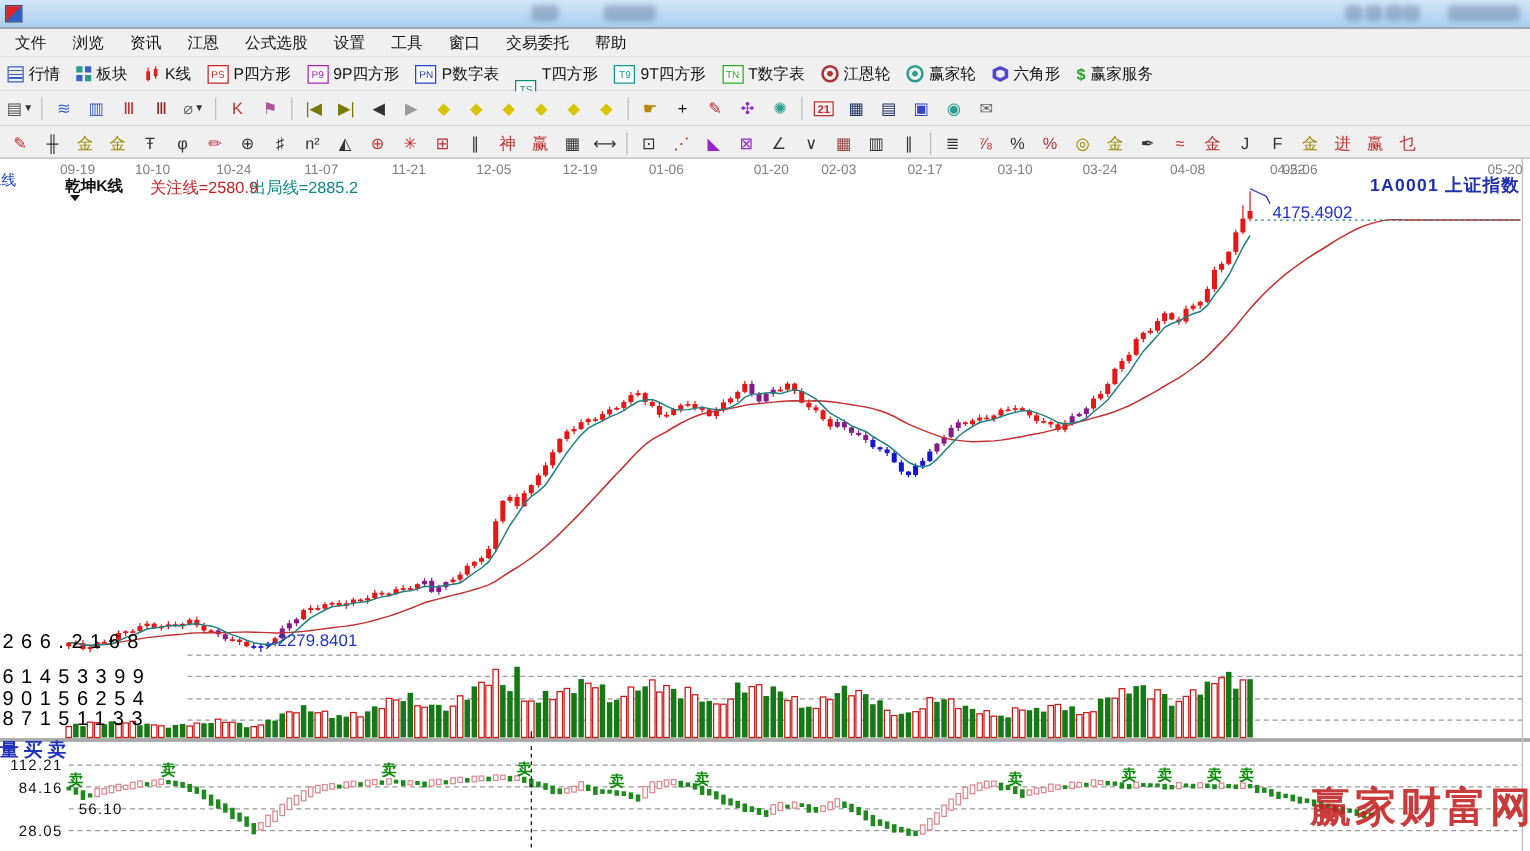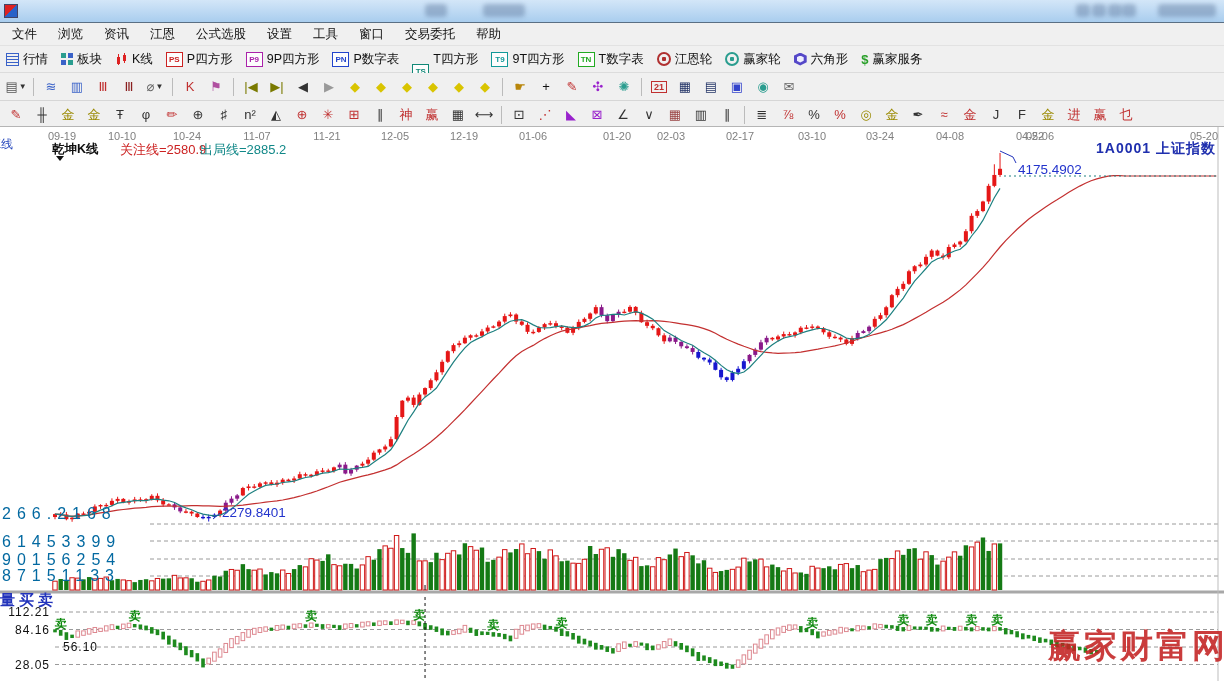--- a/index.html
+++ b/index.html
@@ -13,21 +13,21 @@
   .blob{position:absolute;height:13px;top:4px;border-radius:4px;background:rgba(80,105,145,.38);filter:blur(2px);}
   
   #menubar{position:absolute;left:0;top:23px;width:1224px;height:22px;background:#f0f0f0;
     border-bottom:1px solid #e2e2e2;display:flex;align-items:center;gap:21px;padding-left:12px;font-size:12.5px;color:#111;}
   .menu-item{cursor:default;}
   
   #maintb{position:absolute;left:0;top:46px;width:1224px;height:26px;background:#f0f0f0;
     border-bottom:1px solid #dcdcdc;display:flex;align-items:center;gap:13px;padding-left:6px;font-size:12.5px;color:#111;}
   .tb-item{display:flex;align-items:center;gap:4px;}
   .badge{display:inline-flex;align-items:center;justify-content:center;width:15px;height:13px;
-    font-size:8px;font-weight:bold;background:#fdfdfd;text-align:right;}
+    font-size:8px;font-weight:normal;background:#fdfdfd;text-align:right;}
   .ico{display:inline-block;}
   .ico-grid{width:11px;height:11px;border:1px solid #3a62c8;
     background:repeating-linear-gradient(180deg,transparent 0 2px,#3a62c8 2px 3px);}
   .ico-blocks{width:12px;height:12px;background-image:linear-gradient(#2a9d8f,#2a9d8f),linear-gradient(#3a62c8,#3a62c8),linear-gradient(#3a62c8,#3a62c8),linear-gradient(#2a9d8f,#2a9d8f);
     background-position:0 0,7px 0,0 7px,7px 7px;background-size:5px 5px;background-repeat:no-repeat;}
   .ico-kline{width:13px;height:13px;background-image:linear-gradient(#d22,#d22),linear-gradient(#d22,#d22),linear-gradient(#d22,#d22),linear-gradient(#d22,#d22);
     background-position:2px 4px,3px 1px,8px 2px,9px 0;background-size:3px 7px,1px 11px,3px 6px,1px 10px;background-repeat:no-repeat;}
   .ico-wheel{width:10px;height:10px;border:2px solid #b03030;border-radius:50%;
     background:radial-gradient(#b03030 2px,transparent 2.5px);}
   .ico-bigwheel{width:10px;height:10px;border:2px solid #2a9d8f;border-radius:50%;
@@ -50,21 +50,21 @@
   .lbl{position:absolute;white-space:nowrap;}
   .date-label{color:#808080;font-size:11px;transform:translateX(-50%);top:3px;}
   #left-tab{left:-7px;top:9px;color:#2244bb;font-size:12px;}
   #qk-name{left:52px;top:14px;color:#111;font-size:12.5px;font-weight:bold;}
   #qk-caret{position:absolute;left:56px;top:29px;width:0;height:0;border-left:4px solid transparent;border-right:4px solid transparent;border-top:5px solid #111;}
   #focus-line{left:120px;top:14px;color:#cc2222;font-size:13px;}
   #exit-line{left:200px;top:14px;color:#118888;font-size:13px;}
   #symbol{right:8px;top:13px;color:#1f2fae;font-size:14px;font-weight:bold;letter-spacing:1px;}
   #peak-label{left:1018px;top:35px;color:#2233cc;font-size:13.5px;}
   #low-label{left:222px;top:378px;color:#2233cc;font-size:13.5px;}
-  .big-scale{left:2px;color:#0369a1;font-size:16px;letter-spacing:6px;}
+  .big-scale{left:2px;color:#000000;font-size:16px;letter-spacing:6px;}
   #price-scale{top:378px;}
   #vs0{top:406px;}#vs1{top:424px;}#vs2{top:440px;}
   #pane-label{left:0px;top:464px;color:#2233bb;font-size:15px;letter-spacing:4px;font-weight:bold;}
   .osc-scale{width:50px;text-align:right;color:#111;font-size:12px;letter-spacing:1px;}
   #os0{top:478px;}#os1{top:496px;}#os2{top:513px;padding-left:48px;}#os3{top:531px;}
   .sell-marker{position:absolute;transform:translateX(-50%);color:#0e8a0e;font-size:12px;font-weight:bold;}
   #watermark{left:1048px;top:497px;color:#c32222;font-size:33px;font-weight:bold;letter-spacing:3px;opacity:.88;
     font-family:"Liberation Serif","DejaVu Serif",serif;}
 </style>
 </head>

